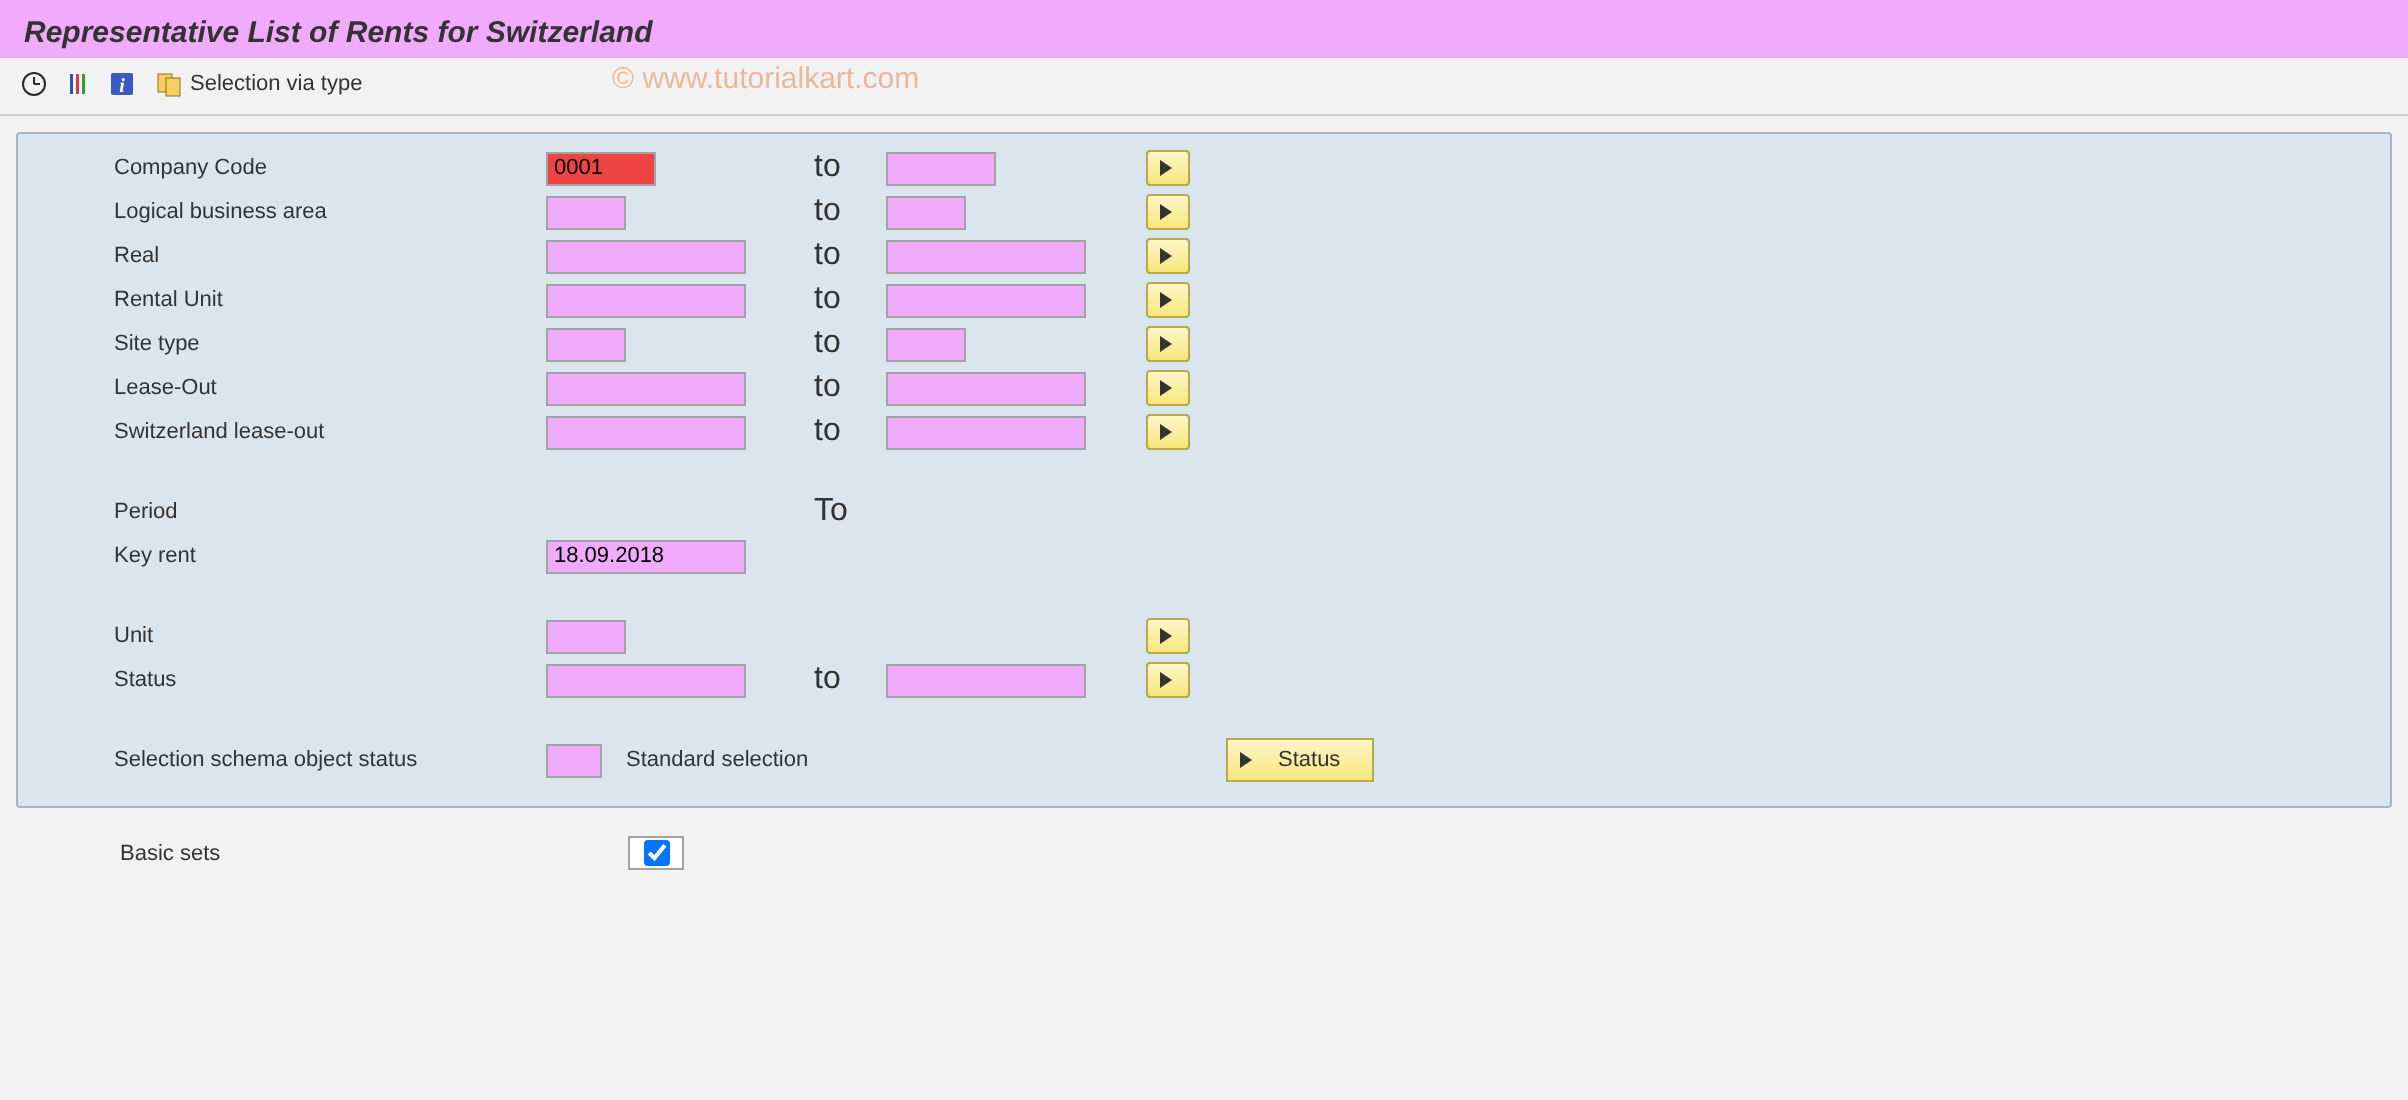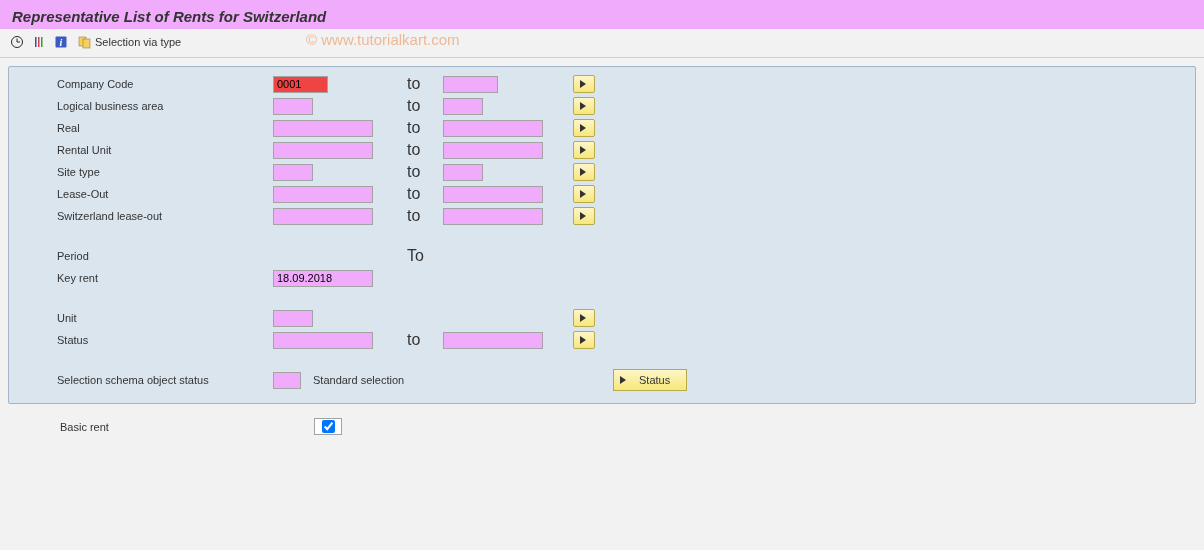--- a/index.html
+++ b/index.html
@@ -417,19 +417,19 @@
               </svg>
             <span>Status</span>
           </span>
         </div>
       </div>
 
     </div>
   </div>
 
   <div class="basic-rent-row">
-    <div class="label-col">Basic rent</div>
+    <div class="label-col">Basic sets</div>
     <div class="cb-box">
       <input type="checkbox" checked="" style="">
     </div>
   </div>
 
 </div>
 
 </body></html>

